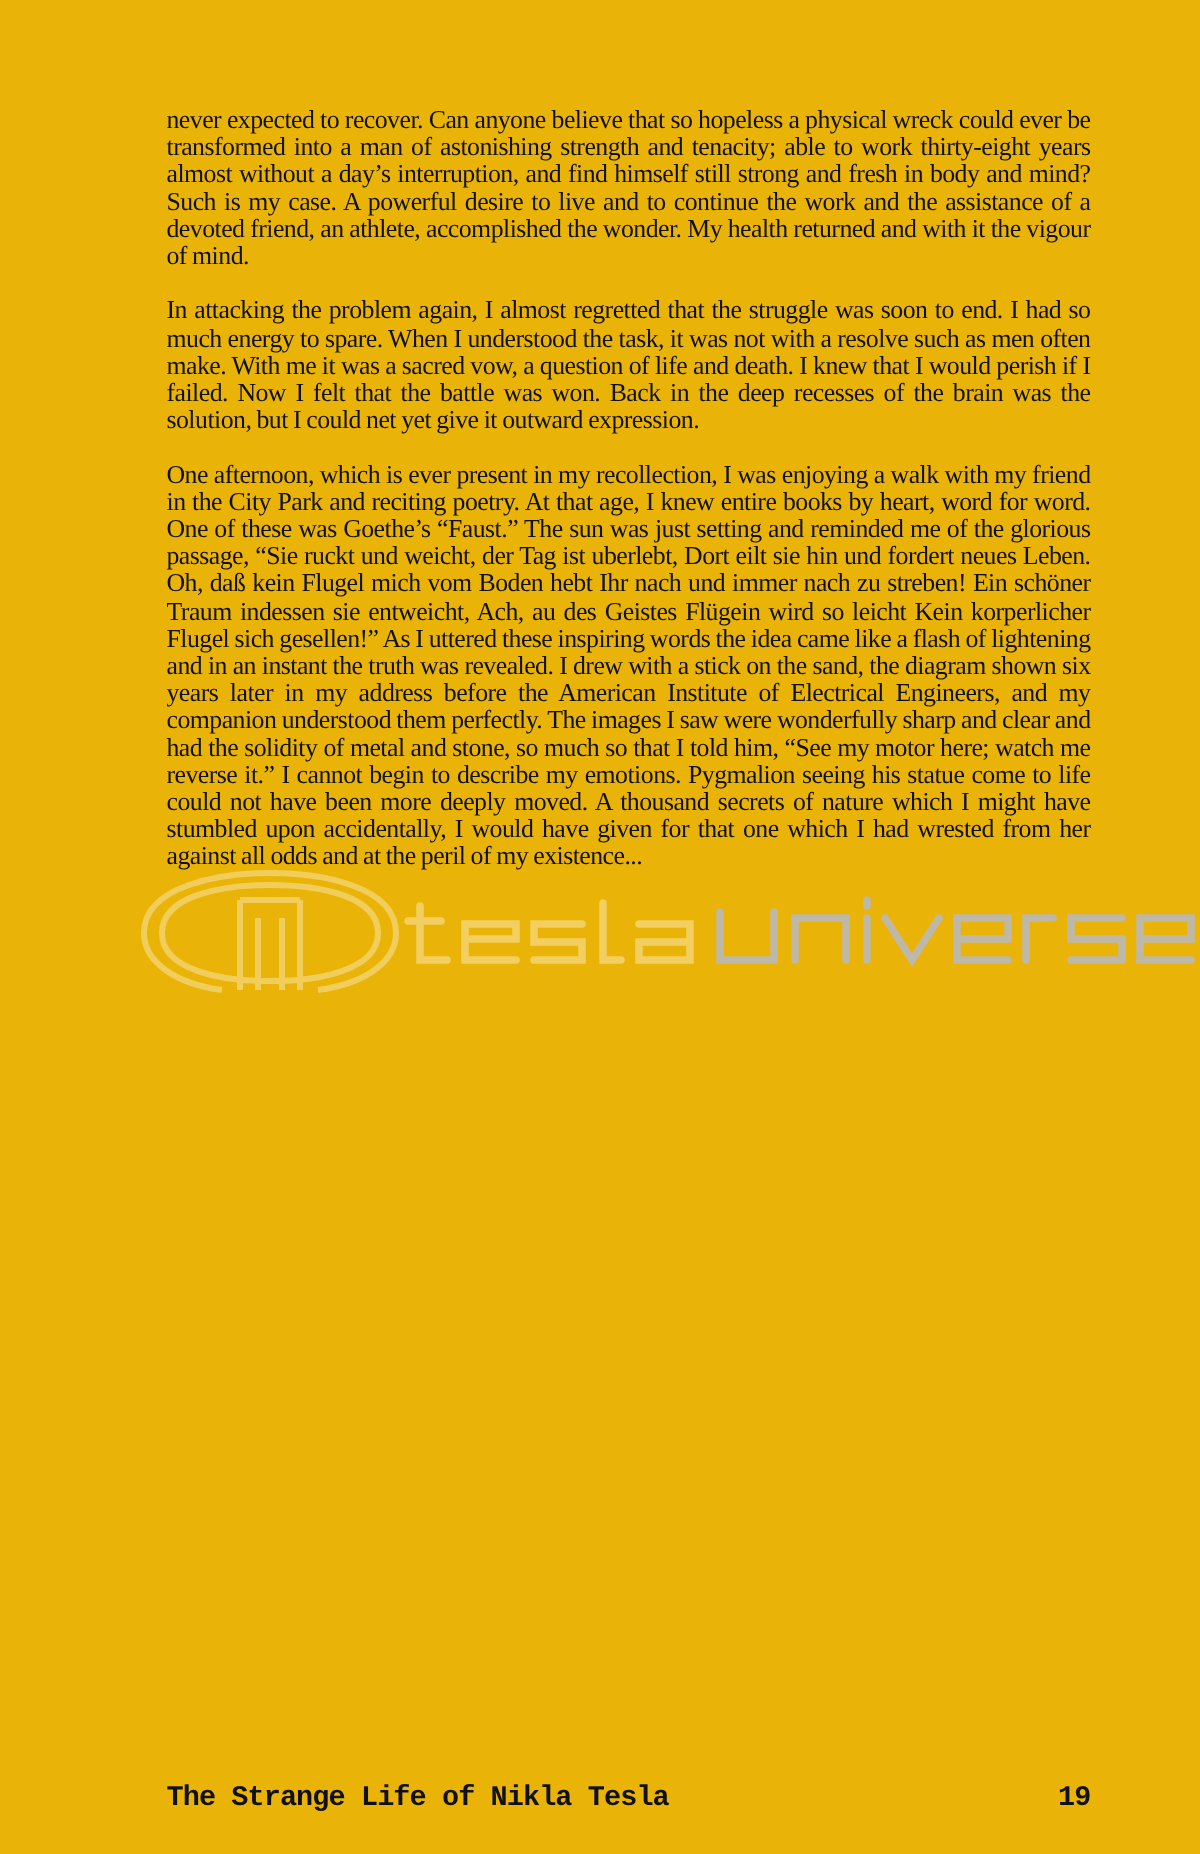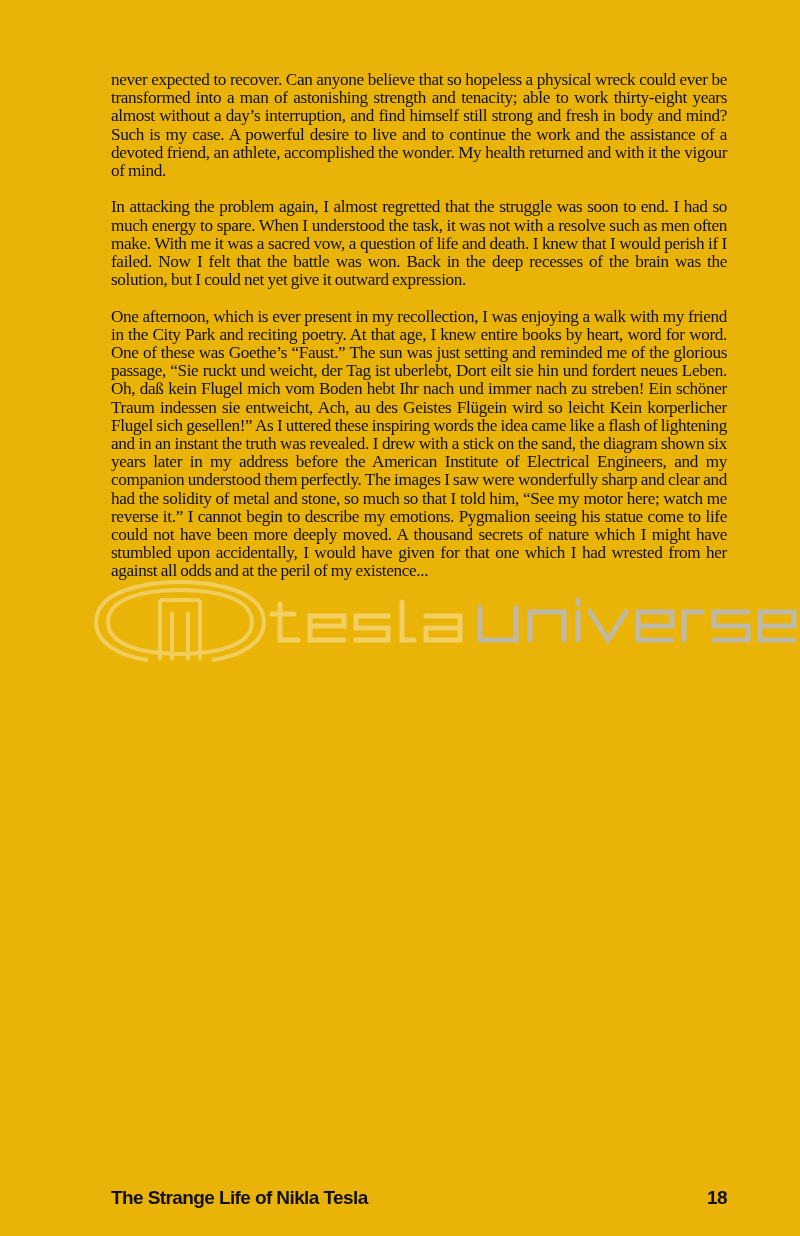--- a/index.html
+++ b/index.html
@@ -7,21 +7,21 @@
   .page { position: absolute; left: 0; top: 0; width: 800px; height: 1236px; background: #eab308; }
   .body-text {
     position: absolute; left: 111px; top: 71px; width: 616px;
     font-family: "Liberation Serif", "DejaVu Serif", serif;
     font-size: 17.2px; line-height: 18.2px; color: #111111;
     text-align: justify; letter-spacing: -0.35px; word-spacing: -0.5px;
   }
   .body-text p { margin: 0 0 18.2px 0; }
   .footer {
     position: absolute; left: 111px; top: 1187px; width: 616px;
-    font-family: Liberation Sans, sans-serif;
+    font-family: Liberation Mono, monospace;
     font-weight: bold; font-size: 19px; color: #111111;
     display: flex; justify-content: space-between; letter-spacing: -0.6px;
   }
   .watermark { position: absolute; left: 88px; top: 582px; width: 630px; height: 80px; pointer-events: none; }
   .watermark svg { overflow: visible; }
 </style>
 </head>
 <body>
 
 <div class="page">
@@ -60,16 +60,16 @@
           <path d="M596 58 L596 30 L614 30"></path>
           <path d="M660 30 L626 30 L626 44 L660 44 L660 58 L626 58"></path>
           <path d="M672 44 L706 44 L706 30 L672 30 L672 58 L706 58"></path>
         </g>
       </g>
     </svg>
   </div>
 
   <div class="footer">
     <span>The Strange Life of Nikla Tesla</span>
-    <span>18</span>
+    <span>19</span>
   </div>
 
 </div>
 
 </body></html>

